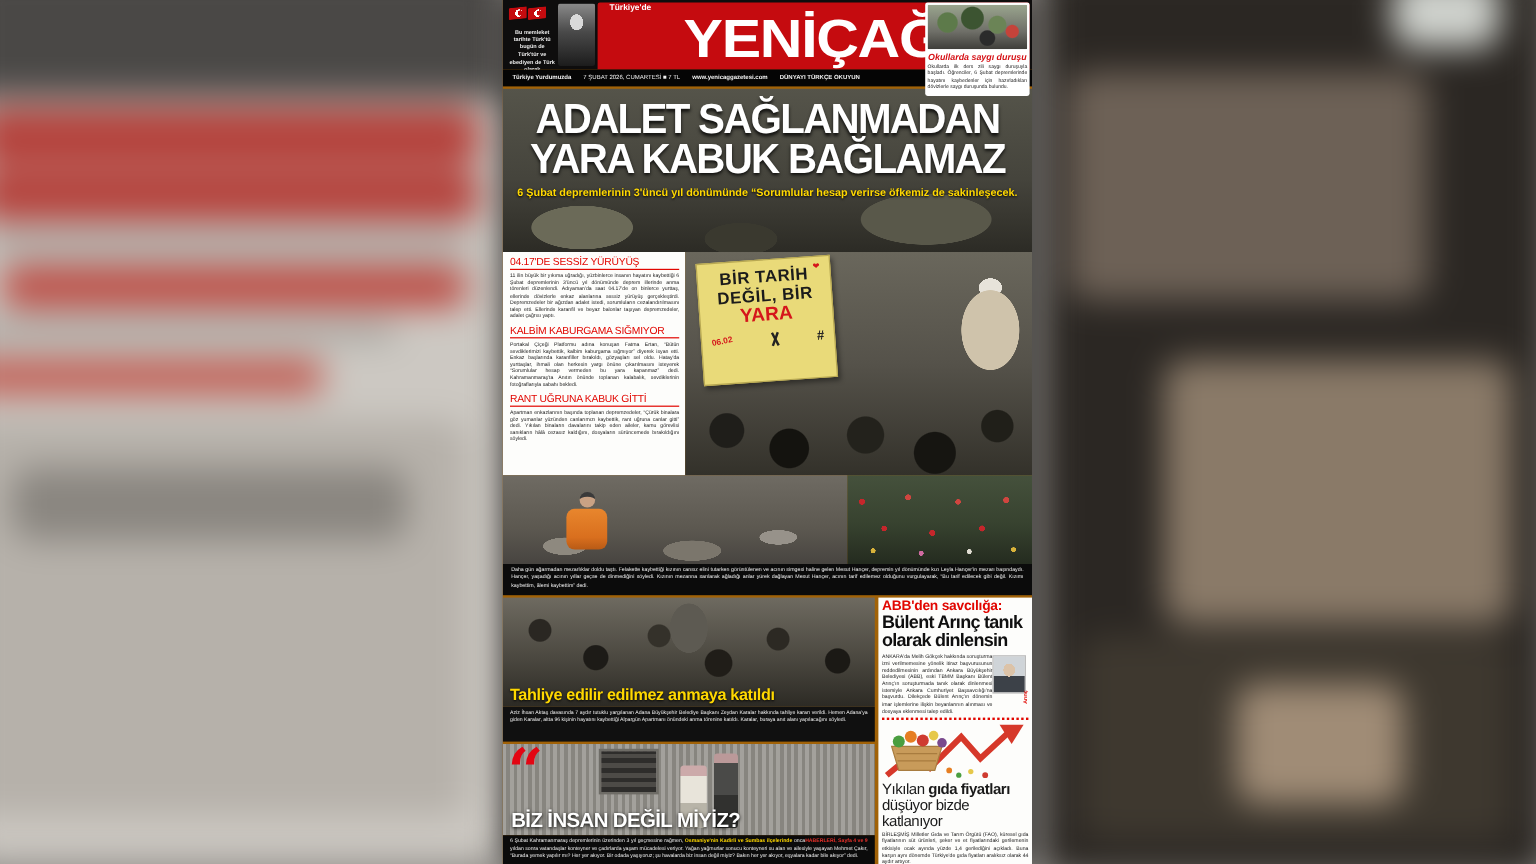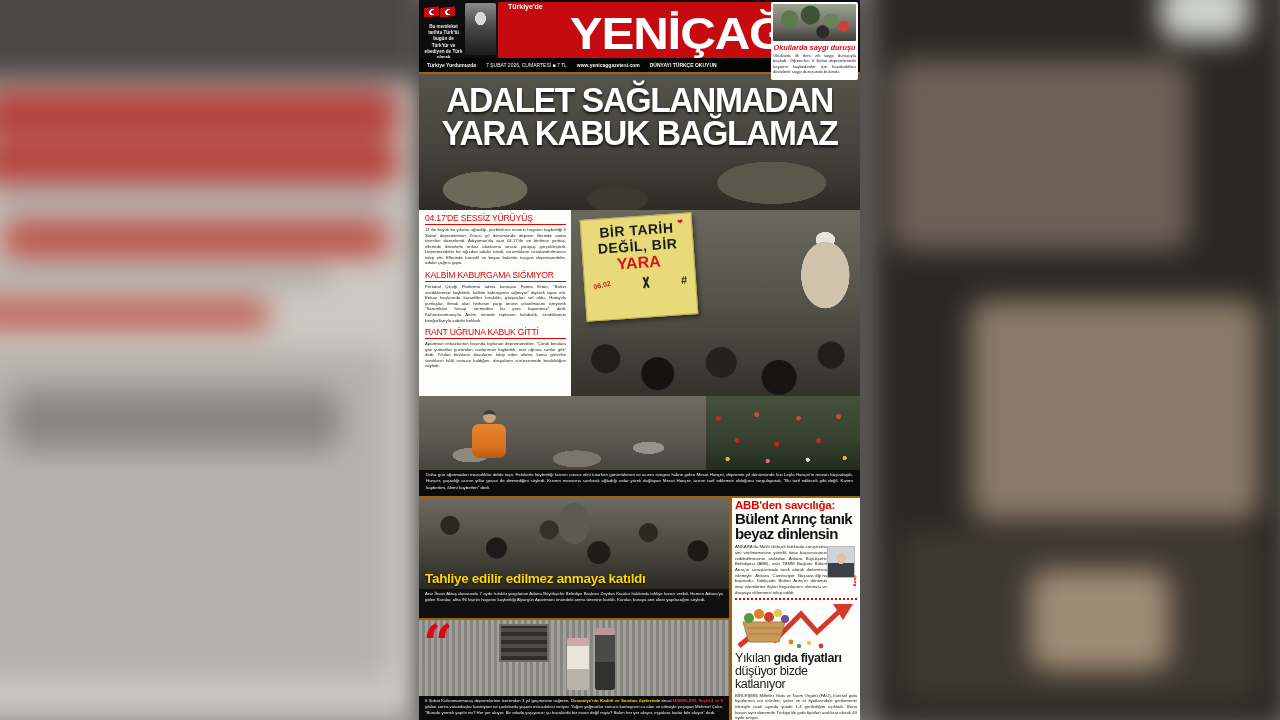--- a/index.html
+++ b/index.html
@@ -209,21 +209,21 @@
       <div class="boxtitle">Okullarda saygı duruşu</div>
       <div class="boxbody">Okullarda ilk ders zili saygı duruşuyla başladı. Öğrenciler, 6 Şubat depremlerinde hayatını kaybedenler için hazırladıkları dövizlerle saygı duruşunda bulundu.</div>
     </div>
 
     <div class="lead">
       <div class="h1wrap">
         <span class="h1line">ADALET SAĞLANMADAN</span>
         <span class="h1line">YARA KABUK BAĞLAMAZ</span>
       </div>
       <div class="subhead">
-        <br>
+        <span>6 Şubat depremlerinin 3'üncü yıl dönümünde “Sorumlular hesap verirse öfkemiz de sakinleşecek.</span><br>
       </div>
     </div>
 
     <div class="midband">
       <div class="leftcol">
         <div>
           <div class="arthead">04.17'DE SESSİZ YÜRÜYÜŞ</div>
           <div class="artbody">11 ilin büyük bir yıkıma uğradığı, yüzbinlerce insanın hayatını kaybettiği 6 Şubat depremlerinin 3'üncü yıl dönümünde deprem illerinde anma törenleri düzenlendi. Adıyaman'da saat 04.17'de on binlerce yurttaş, ellerinde dövizlerle enkaz alanlarına sessiz yürüyüş gerçekleştirdi. Depremzedeler bir ağızdan adalet istedi, sorumluların cezalandırılmasını talep etti. Ellerinde karanfil ve beyaz balonlar taşıyan depremzedeler, adalet çağrısı yaptı.</div>
         </div>
         <div>
@@ -270,30 +270,31 @@
       <div class="bleft">
         <div class="crowdphoto">
           <div class="tahliyehead">Tahliye edilir edilmez anmaya katıldı</div>
         </div>
         <div class="crowdcap">Aziz İhsan Aktaş davasında 7 aydır tutuklu yargılanan Adana Büyükşehir Belediye Başkanı Zeydan Karalar hakkında tahliye kararı verildi. Hemen Adana'ya giden Karalar, altta 96 kişinin hayatını kaybettiği Alpargün Apartmanı önündeki anma törenine katıldı. Karalar, buraya anıt alanı yapılacağını söyledi.</div>
         <div class="shackphoto">
           <div class="shackwin"></div>
           <div class="person p1"></div>
           <div class="person p2"></div>
           <div class="bigquote">“</div>
+          <div class="bizhead">BİZ İNSAN DEĞİL MİYİZ?</div>
         </div>
         <div class="bizcap">
           <span class="pageref">HABERLERİ, Sayfa 4 ve 9</span>
           <span>6 Şubat Kahramanmaraş depremlerinin üzerinden 3 yıl geçmesine rağmen, </span><span class="yl">Osmaniye'nin Kadirli ve Sumbas ilçelerinde</span><span> onca yıldan sonra vatandaşlar konteyner ve çadırlarda yaşam mücadelesi veriyor. Yağan yağmurlar sonucu konteyneri su alan ve ailesiyle yaşayan Mehmet Çakır, “Burada yemek yapılır mı? Her yer akıyor. Bir odada yaşıyoruz; şu havalarda biz insan değil miyiz? Bakın her yer akıyor, eşyalara kadar bile akıyor” dedi.</span>
         </div>
       </div>
 
       <div class="bright">
         <div class="abbkicker">ABB'den savcılığa:</div>
-        <div class="abbhead">Bülent Arınç tanık beyaz dinlensin</div>
+        <div class="abbhead">Bülent Arınç tanık olarak dinlensin</div>
         <div class="abbbody">
           <span>ANKARA'da Melih Gökçek hakkında soruşturma izni verilmemesine yönelik itiraz başvurusunun reddedilmesinin ardından Ankara Büyükşehir Belediyesi (ABB), eski TBMM Başkanı Bülent Arınç'ın soruşturmada tanık olarak dinlenmesi istemiyle Ankara Cumhuriyet Başsavcılığı'na başvurdu. Dilekçede Bülent Arınç'ın dönemin imar işlemlerine ilişkin beyanlarının alınması ve dosyaya eklenmesi talep edildi.</span>
           <span class="arincphoto"></span>
           <span class="arinclabel">Arınç</span>
         </div>
         <hr class="redrule">
         <div class="foodillu">
           <svg width="122" height="48" viewBox="0 0 122 48">
             <polyline points="4,44 26,26 40,38 66,12 82,30 108,6" fill="none" stroke="#d6382a" stroke-width="5"></polyline>
             <polygon points="98,2 118,2 108,18" fill="#d6382a"></polygon>

